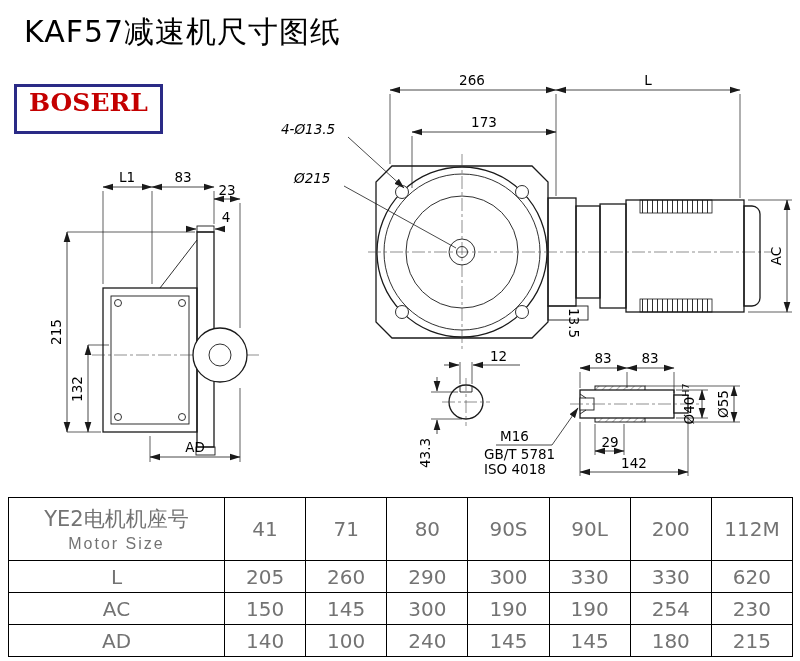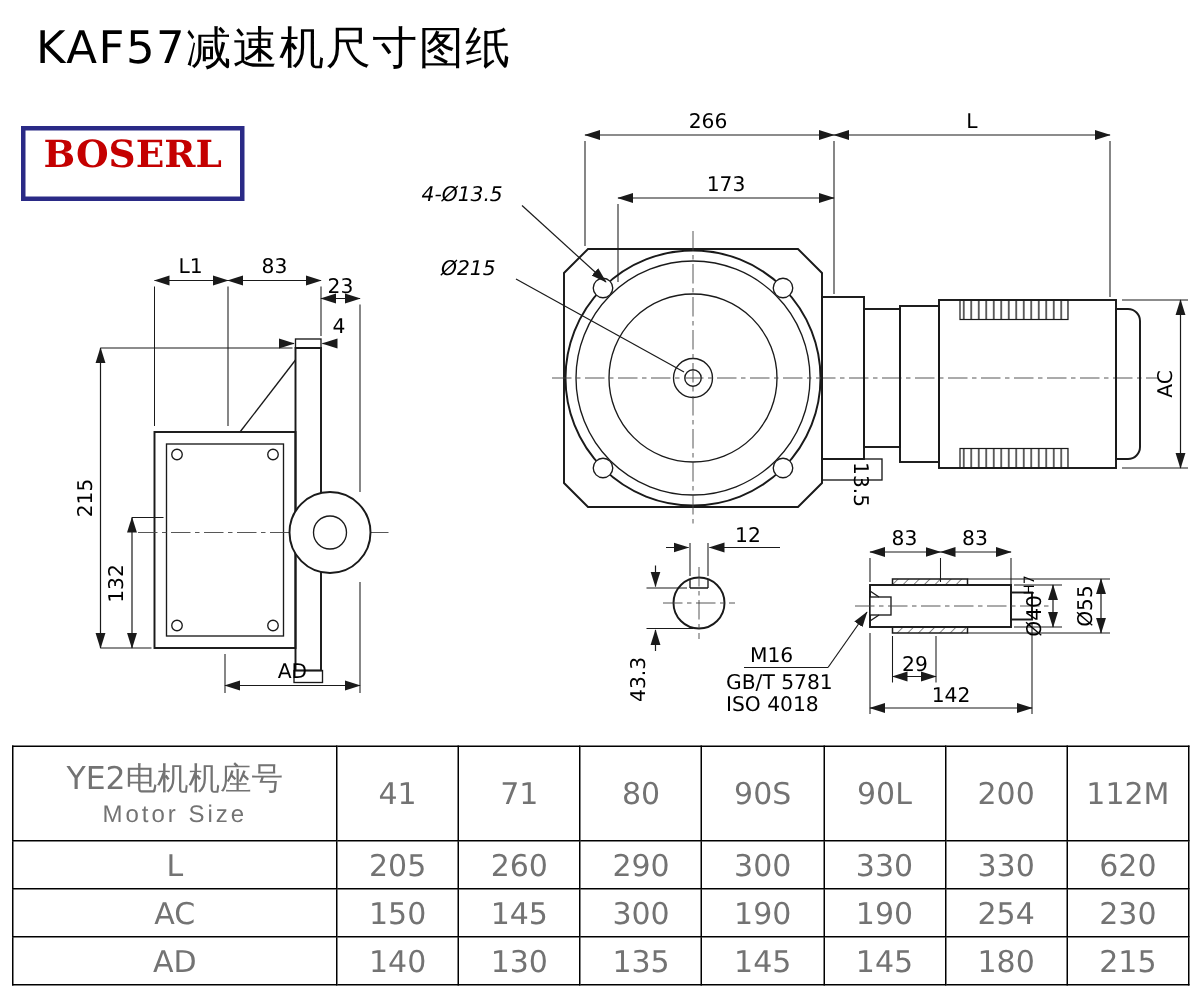--- a/index.html
+++ b/index.html
@@ -233,22 +233,22 @@
         <td>145</td>
         <td>300</td>
         <td>190</td>
         <td>190</td>
         <td>254</td>
         <td>230</td>
       </tr>
       <tr class="r">
         <td>AD</td>
         <td>140</td>
-        <td>130</td>
-        <td>135</td>
+        <td>100</td>
+        <td>240</td>
         <td>145</td>
         <td>145</td>
         <td>180</td>
         <td>215</td>
       </tr>
     </tbody>
   </table>
 </div>
 
 </body></html>

